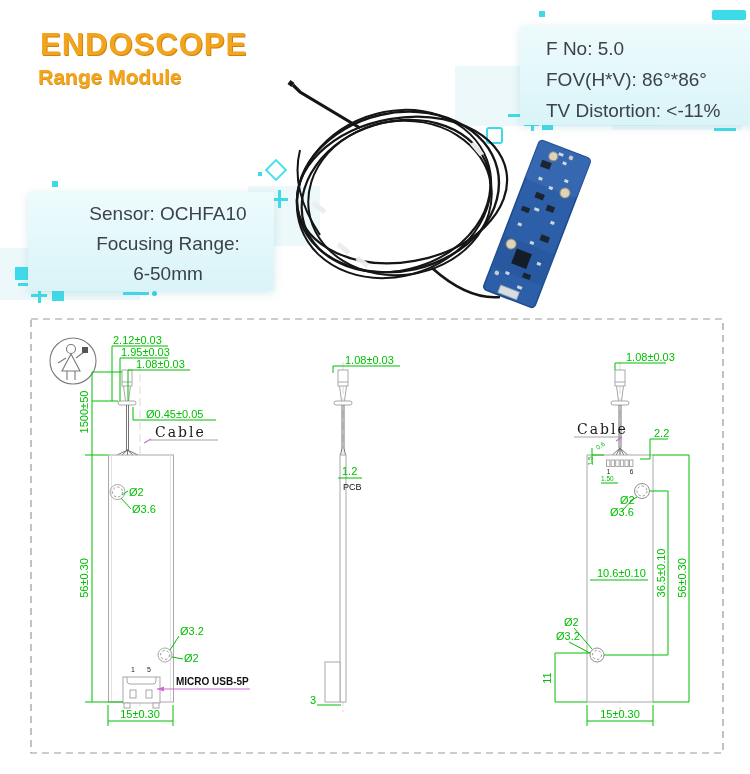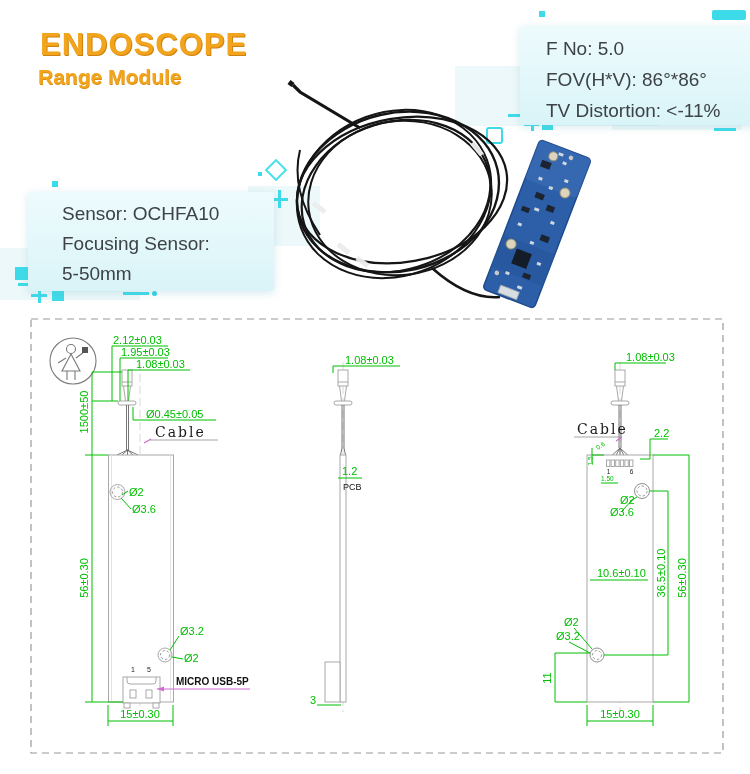--- a/index.html
+++ b/index.html
@@ -8,21 +8,21 @@
   .abs{position:absolute;}
   
   .title{left:40px;top:27px;font-size:31px;font-weight:bold;letter-spacing:1px;
          color:#F2A41D;text-shadow:1px 1px 0 #cf820f;z-index:5;}
   .subtitle{left:38px;top:65px;font-size:21px;font-weight:bold;color:#F2A41D;
             text-shadow:0.5px 0.5px 0 #d98f12;z-index:5;}
   .panelbox{background:linear-gradient(180deg,#eefbfd 0%,#d9f4f8 100%);
             border-radius:3px;box-shadow:0 2px 8px rgba(110,180,195,.28);
             color:#3c4248;font-size:19px;z-index:5;}
   .specbox{left:520px;top:26px;width:228px;height:92px;padding:7px 0 0 26px;line-height:31px;}
-  .sensorbox{left:28px;top:192px;width:212px;height:92px;padding:7px 0 0 34px;line-height:30px;}
+  .sensorbox{left:28px;top:192px;width:212px;height:92px;padding:7px 0 0 34px;line-height:30px;text-align:center;}
   
   .panel{background:rgba(198,232,238,.32);z-index:1;}
   .cbar{background:#3DDBE9;z-index:2;}
   .csq{background:#3DDBE9;z-index:2;}
   .cdot{background:#2ED3E4;border-radius:50%;z-index:2;}
   .coutline{border:2px solid #3DDBE9;border-radius:3px;background:transparent;z-index:2;}
   .cdiamond{border:2px solid #49E0EC;transform:rotate(45deg);z-index:2;}
   .plus{z-index:2;}
   .plus::before,.plus::after{content:"";position:absolute;background:#3DDBE9;}
   .plus::before{left:0;top:45%;width:100%;height:3px;}
@@ -80,22 +80,22 @@
 <div class="abs subtitle">Range Module</div>
 
 <div class="abs panelbox specbox">
   <div>F No: 5.0</div>
   <div>FOV(H*V): 86°*86°</div>
   <div>TV Distortion: &lt;-11%</div>
 </div>
 
 <div class="abs panelbox sensorbox">
   <div>Sensor: OCHFA10</div>
-  <div>Focusing Sensor:</div>
-  <div>5-50mm</div>
+  <div>Focusing Range:</div>
+  <div>6-50mm</div>
 </div>
 
 <svg width="750" height="774" viewBox="0 0 750 774">
 
   <g>
 
     <g stroke="#151515" fill="none">
       <path d="M360,128 L300,92 L293,85" stroke-width="3.2"></path>
       <path d="M293,85 l-4,-3" stroke-width="5"></path>
       <ellipse cx="398" cy="192" rx="102" ry="79" stroke-width="2.4" transform="rotate(-13 398 192)"></ellipse>

